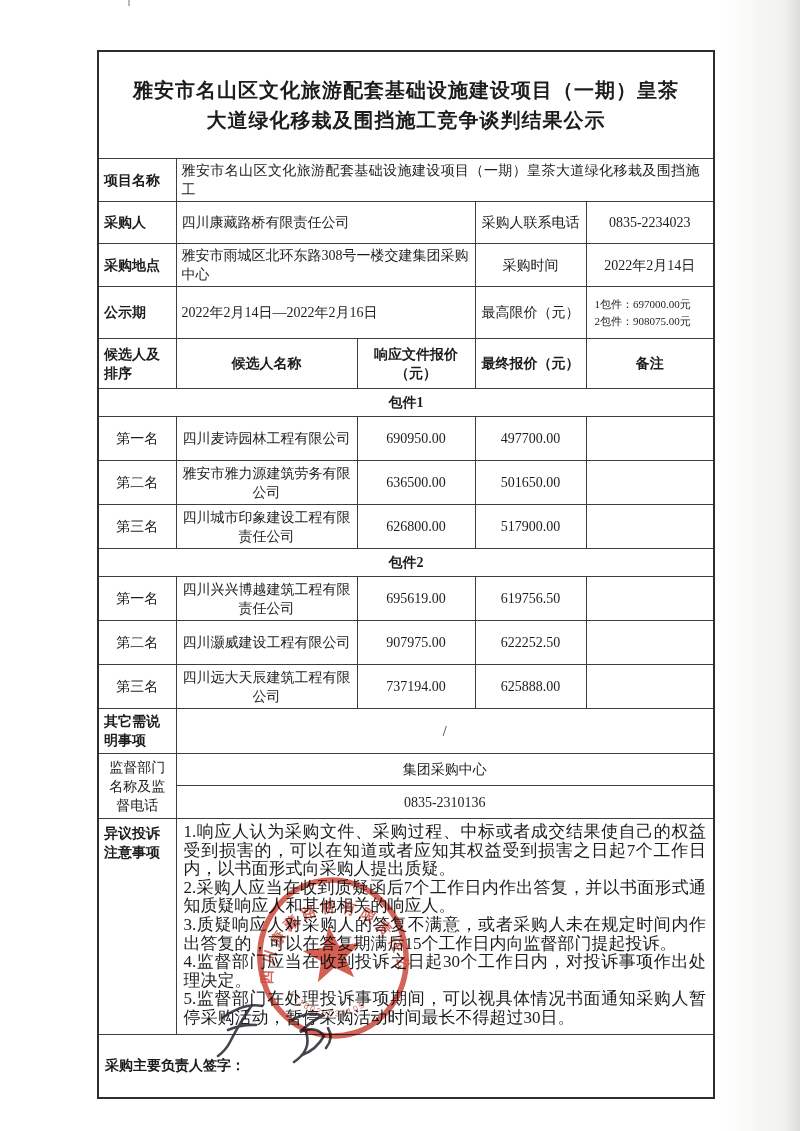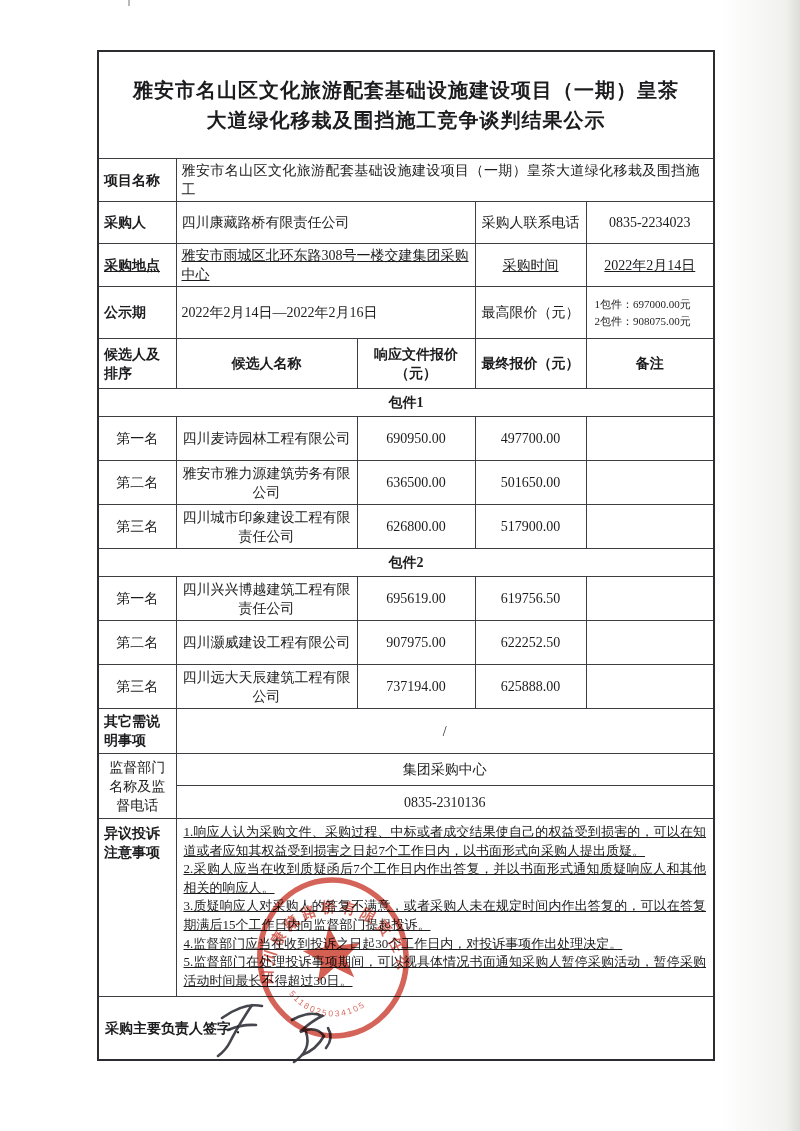--- a/index.html
+++ b/index.html
@@ -38,34 +38,34 @@
   }
   .title-cell{
     height:94px;text-align:center;vertical-align:middle;
     font-size:20px;font-weight:bold;line-height:30px;
     letter-spacing:1px;padding:6px 28px;
   }
   .lbl{text-align:left;font-weight:600;}
   .ctr{text-align:center;}
   .r-project{height:30px;}
   .r-purchaser{height:42px;}
-  .r-location{height:40px;text-decoration:underline;}
+  .r-location{height:40px;}
   .r-publicity{height:52px;}
   .r-header{height:50px;}
   .r-header td{font-weight:600;}
   .hdr-bid{padding:2px 0;text-align:center;}
   .band{height:23px;text-align:center;font-weight:600;}
   .r-cand{height:44px;padding-left:14px;}
   .r-other{height:45px;}
   .r-sup1{height:32px;}
   .r-sup2{height:33px;}
   .maxprice{font-size:11px;line-height:17px;text-align:left;padding-left:8px;}
   .projval{font-size:14px;letter-spacing:.4px;}
   .notice-cell{vertical-align:top;padding:4px 7px 6px 7px;}
-  .notice-item{font-size:13px;line-height:18.6px;text-align:justify;text-decoration:underline;}
+  .notice-item{font-size:17px;line-height:18.6px;text-align:justify;}
   .sig-row td{height:58px;border-left:none;border-right:none;}
   .sig-label{font-size:14px;font-weight:600;padding-left:6px;}
   .seal{
     position:absolute;left:253px;top:874px;width:160px;height:168px;
     mix-blend-mode:multiply;opacity:.92;
     transform:rotate(-8deg);
     pointer-events:none;
   }
   .signature{
     position:absolute;left:208px;top:992px;width:160px;height:72px;

